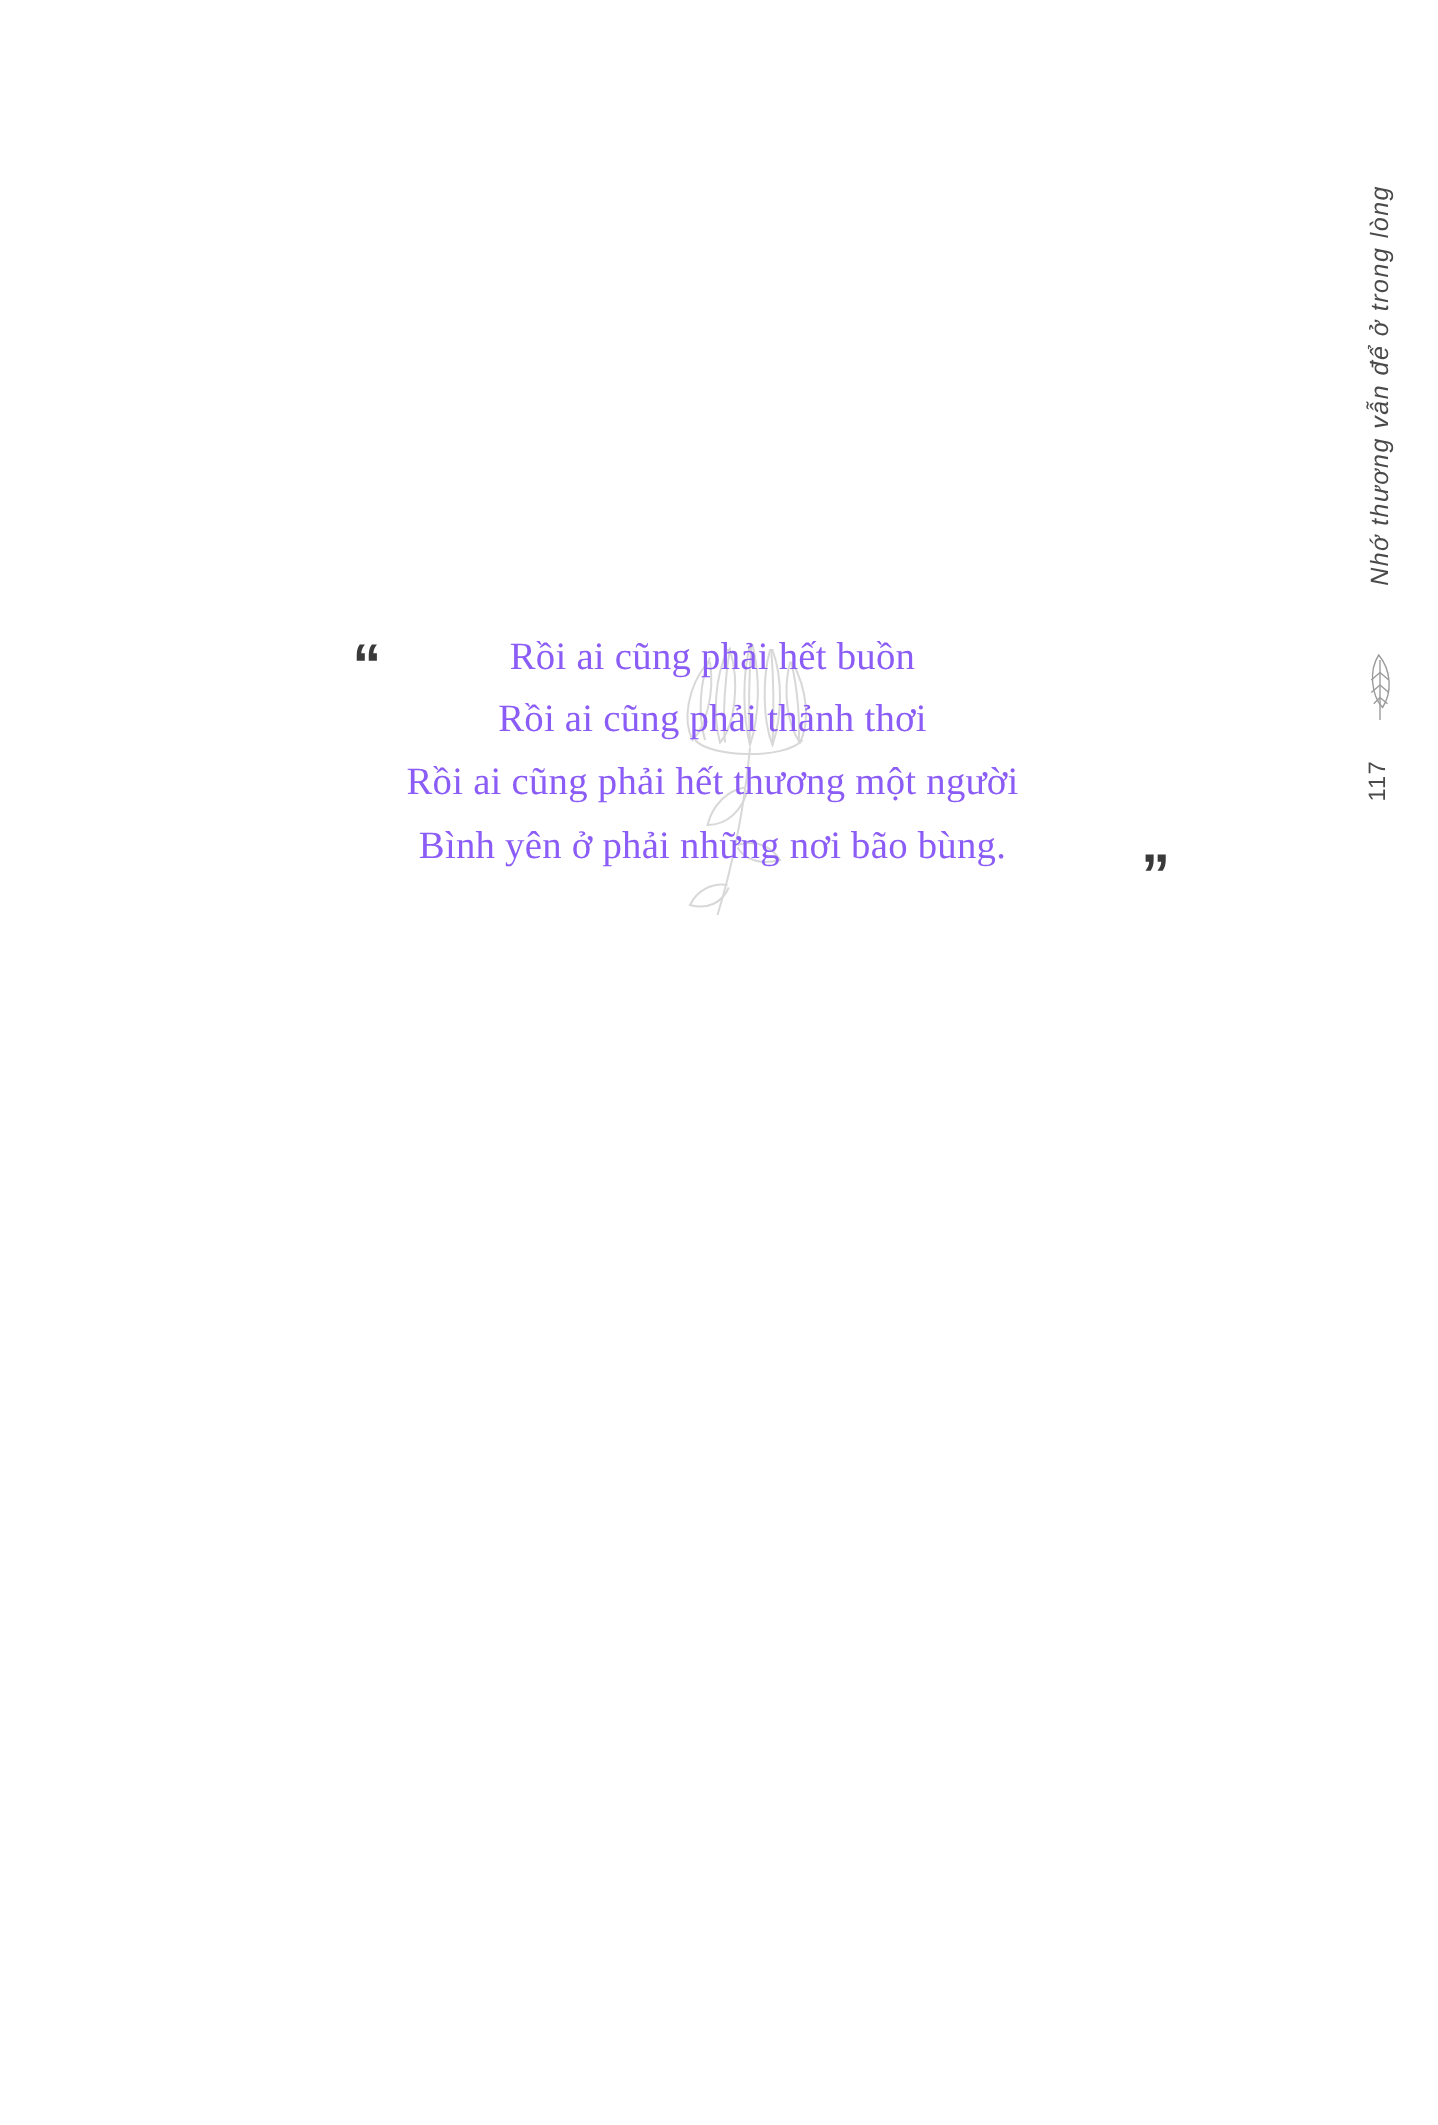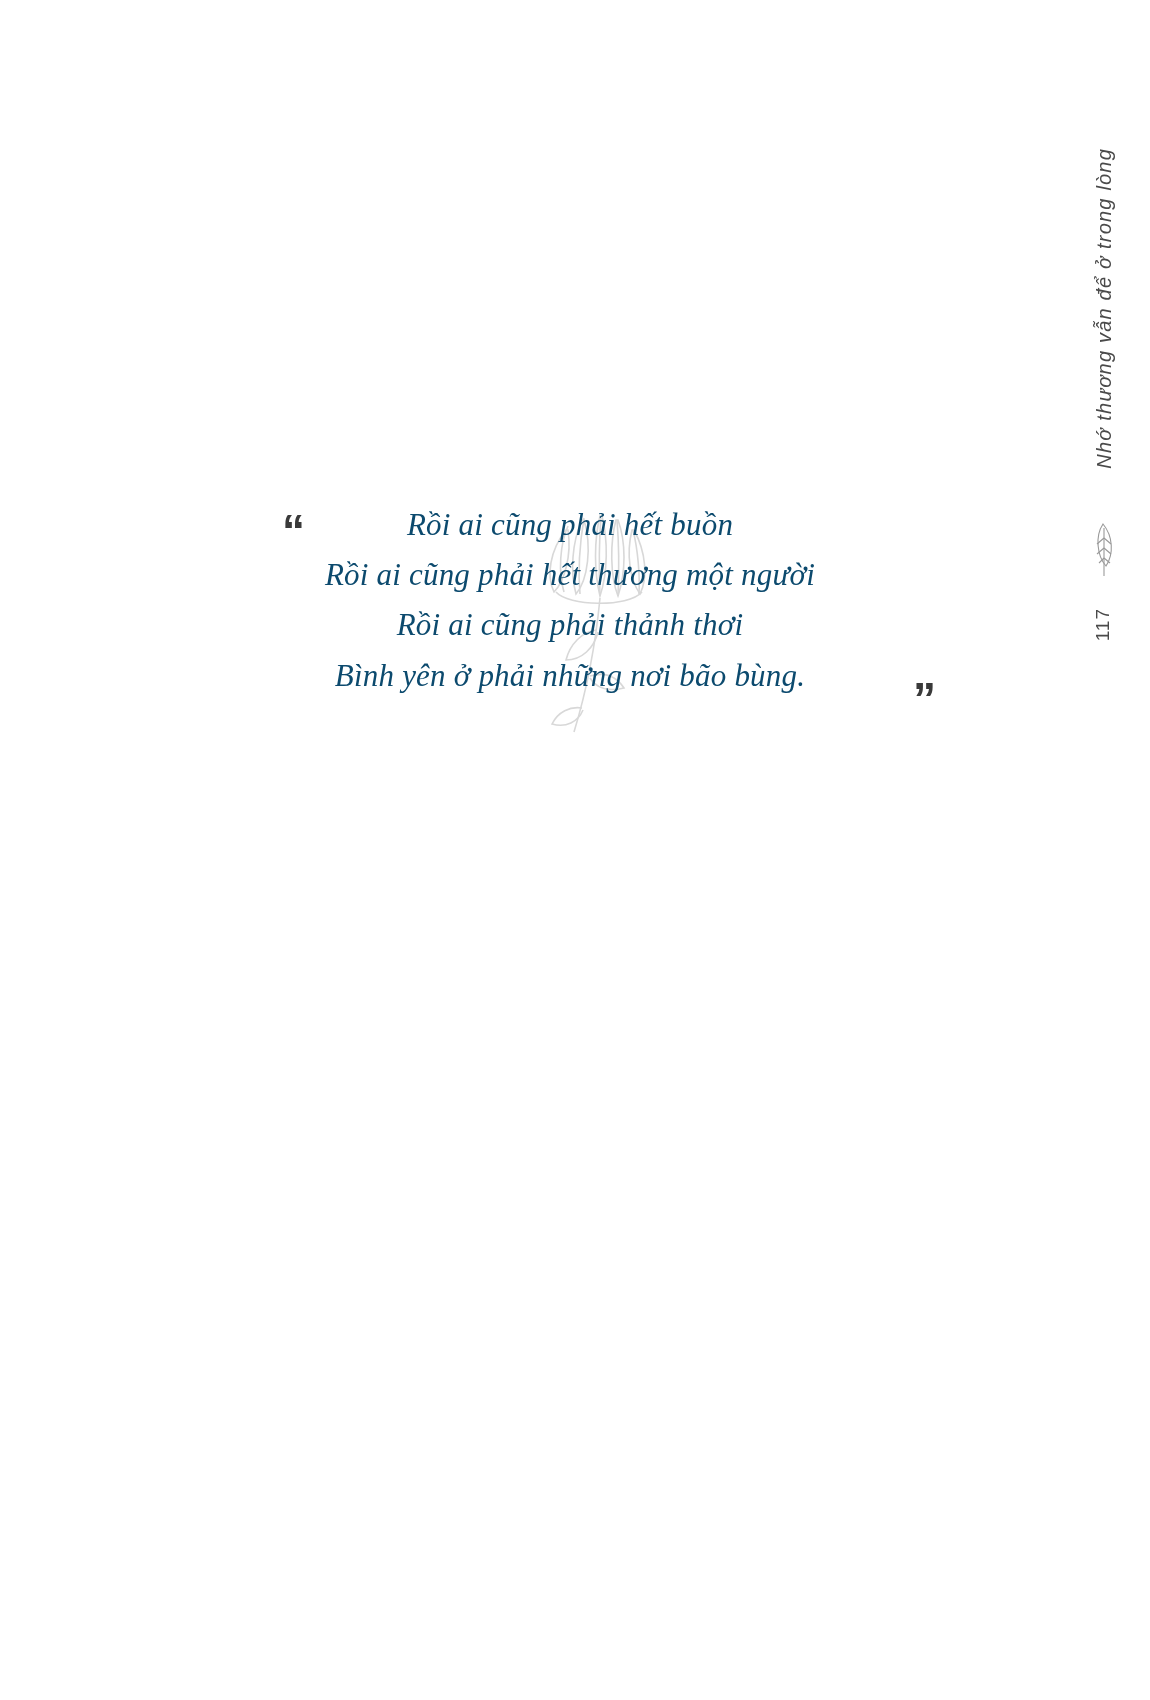--- a/index.html
+++ b/index.html
@@ -49,23 +49,22 @@
   }
   .quote-close {
     right: -6px;
     top: 176px;
     font-size: 46px;
   }
   .quote-lines {
     position: relative;
     z-index: 2;
     font-family: "Liberation Serif", serif;
-    font-style: italic;
     font-size: 31px;
-    color: #0c4a6e;
+    color: #8b5cf6;
     line-height: 1.62;
     letter-spacing: 0.2px;
   }
   .quote-lines div {
     white-space: nowrap;
   }
 
   
   .running-head {
     position: absolute;
@@ -119,22 +118,22 @@
     <path d="M80 118 C76 160 68 206 54 252"></path>
     <path d="M76 150 C62 152 50 164 46 180 C62 180 74 168 78 152"></path>
     <path d="M70 196 C84 192 96 196 104 208 C88 212 76 208 70 198"></path>
     <path d="M62 228 C50 226 38 232 32 244 C46 248 58 242 63 230"></path>
   </svg>
 
   <div class="quote-block">
     <span class="quote-mark quote-open">“</span>
     <div class="quote-lines">
       <div>Rồi ai cũng phải hết buồn</div>
+      <div>Rồi ai cũng phải thảnh thơi</div>
       <div>Rồi ai cũng phải hết thương một người</div>
-      <div>Rồi ai cũng phải thảnh thơi</div>
       <div>Bình yên ở phải những nơi bão bùng.</div>
     </div>
     <span class="quote-mark quote-close">”</span>
   </div>
 
   <div class="running-head">Nhớ thương vẫn để ở trong lòng</div>
 
   <svg class="leaf-mark" viewBox="0 0 34 62" fill="none" stroke="#9a9a9a" stroke-width="1.1">
     <path d="M17 6 C27 18 28 36 20 48 C11 38 9 18 17 6 Z"></path>
     <path d="M18 10 L18 58"></path>

